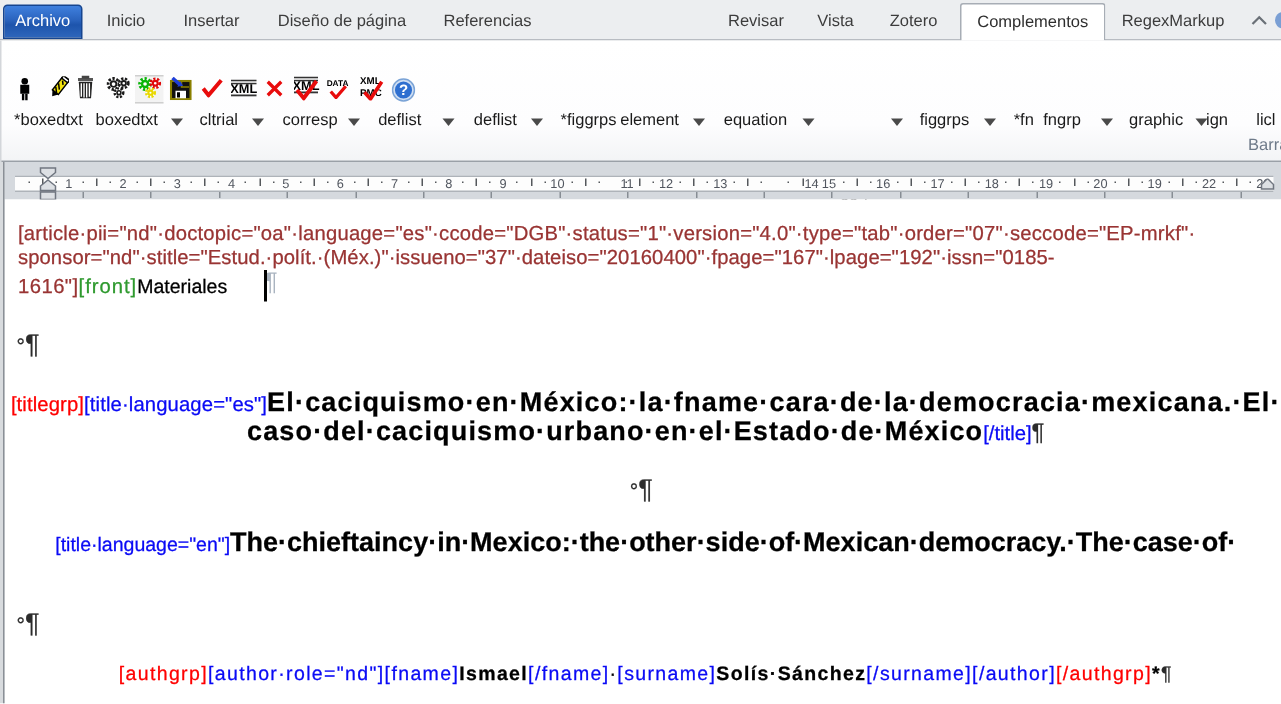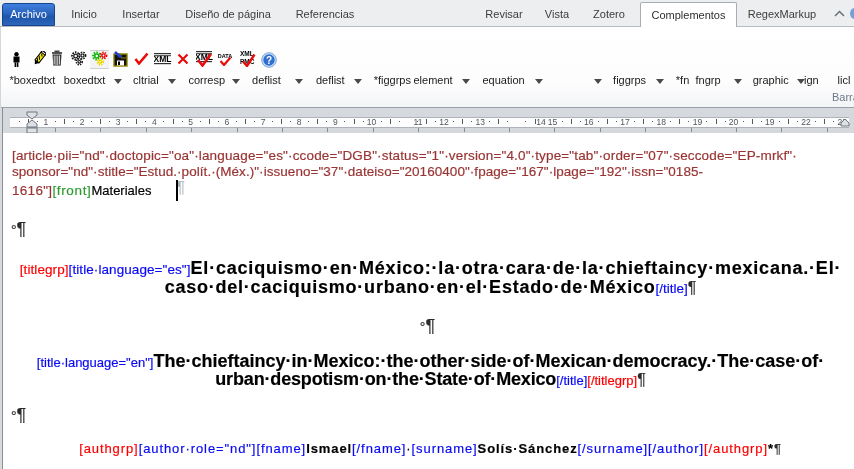--- a/index.html
+++ b/index.html
@@ -296,24 +296,23 @@
   <div class="abs" style="left:0;top:27px;width:1px;height:81px;background:#d3d6da;"></div>
 
   <div class="line t" style="left:12px;top:148px;letter-spacing:0.15px;">[article·pii="nd"·doctopic="oa"·language="es"·ccode="DGB"·status="1"·version="4.0"·type="tab"·order="07"·seccode="EP-mrkf"·</div>
   <div class="line t" style="left:12px;top:163.5px;letter-spacing:0.05px;">sponsor="nd"·stitle="Estud.·polít.·(Méx.)"·issueno="37"·dateiso="20160400"·fpage="167"·lpage="192"·issn="0185-</div>
   <div class="line" style="left:12px;top:181px;line-height:20px;"><span class="t" style="letter-spacing:0.3px;">1616"]</span><span class="g" style="letter-spacing:0.65px;">[front]</span><span style="color:#000;font-size:13px;">Materiales</span></div>
   <div class="abs" style="left:176px;top:179px;font-size:17px;color:#aab4c0;line-height:17px;">¶</div>
   <div class="abs" style="left:175.5px;top:180px;width:2px;height:21px;background:#000;"></div>
 
   <div class="line" style="left:11px;top:221px;"><span class="p" style="font-size:14px;">°</span><span class="p" style="font-size:18px;">¶</span></div>
 
-  <div class="line ctr" style="top:260px;"><span class="r" style="letter-spacing:0.08px;">[titlegrp]</span><span class="b" style="letter-spacing:0.08px;">[title·language="es"]</span><span class="tb" style="letter-spacing:0.79px;">El·caciquismo·en·México:·la·otra·cara·de·la·chieftaincy·mexicana.·El·</span></div>
+  <div class="line ctr" style="top:260px;"><span class="r" style="letter-spacing:0.08px;">[titlegrp]</span><span class="b" style="letter-spacing:0.08px;">[title·language="es"]</span><span class="tb" style="letter-spacing:0.79px;">El·caciquismo·en·México:·la·fname·cara·de·la·democracia·mexicana.·El·</span></div>
   <div class="line ctr" style="top:278.5px;"><span class="tb" style="letter-spacing:0.77px;">caso·del·caciquismo·urbano·en·el·Estado·de·México</span><span class="b">[/title]</span><span class="p" style="font-size:16px;">¶</span></div>
 
   <div class="line ctr" style="top:318px;margin-left:-3px;"><span class="p" style="font-size:14px;">°</span><span class="p" style="font-size:18px;">¶</span></div>
 
   <div class="line ctr" style="top:353px;"><span class="b" style="font-size:13px;">[title·language="en"]</span><span class="tb">The·chieftaincy·in·Mexico:·the·other·side·of·Mexican·democracy.·The·case·of·</span></div>
-  <div class="line ctr" style="top:371px;"><span class="tb" style="letter-spacing:-0.16px;">urban·despotism·on·the·State·of·Mexico</span><span class="b" style="font-size:13px;">[/title]</span><span class="r" style="font-size:13px;">[/titlegrp]</span><span class="p" style="font-size:16px;">¶</span></div>
 
   <div class="line" style="left:11px;top:407px;"><span class="p" style="font-size:14px;">°</span><span class="p" style="font-size:18px;">¶</span></div>
 
   <div class="line ctr" id="authline" style="font-size:13px;top:441px;letter-spacing:0.91px;"><span class="r">[authgrp]</span><span class="b">[author·role="nd"]</span><span class="b">[fname]</span><b>Ismael</b><span class="b">[/fname]</span>·<span class="b">[surname]</span><b>Solís·Sánchez</b><span class="b">[/surname]</span><span class="b">[/author]</span><span class="r">[/authgrp]</span><b>*</b><span class="p">¶</span></div>
 </div>
 
 </body></html>

